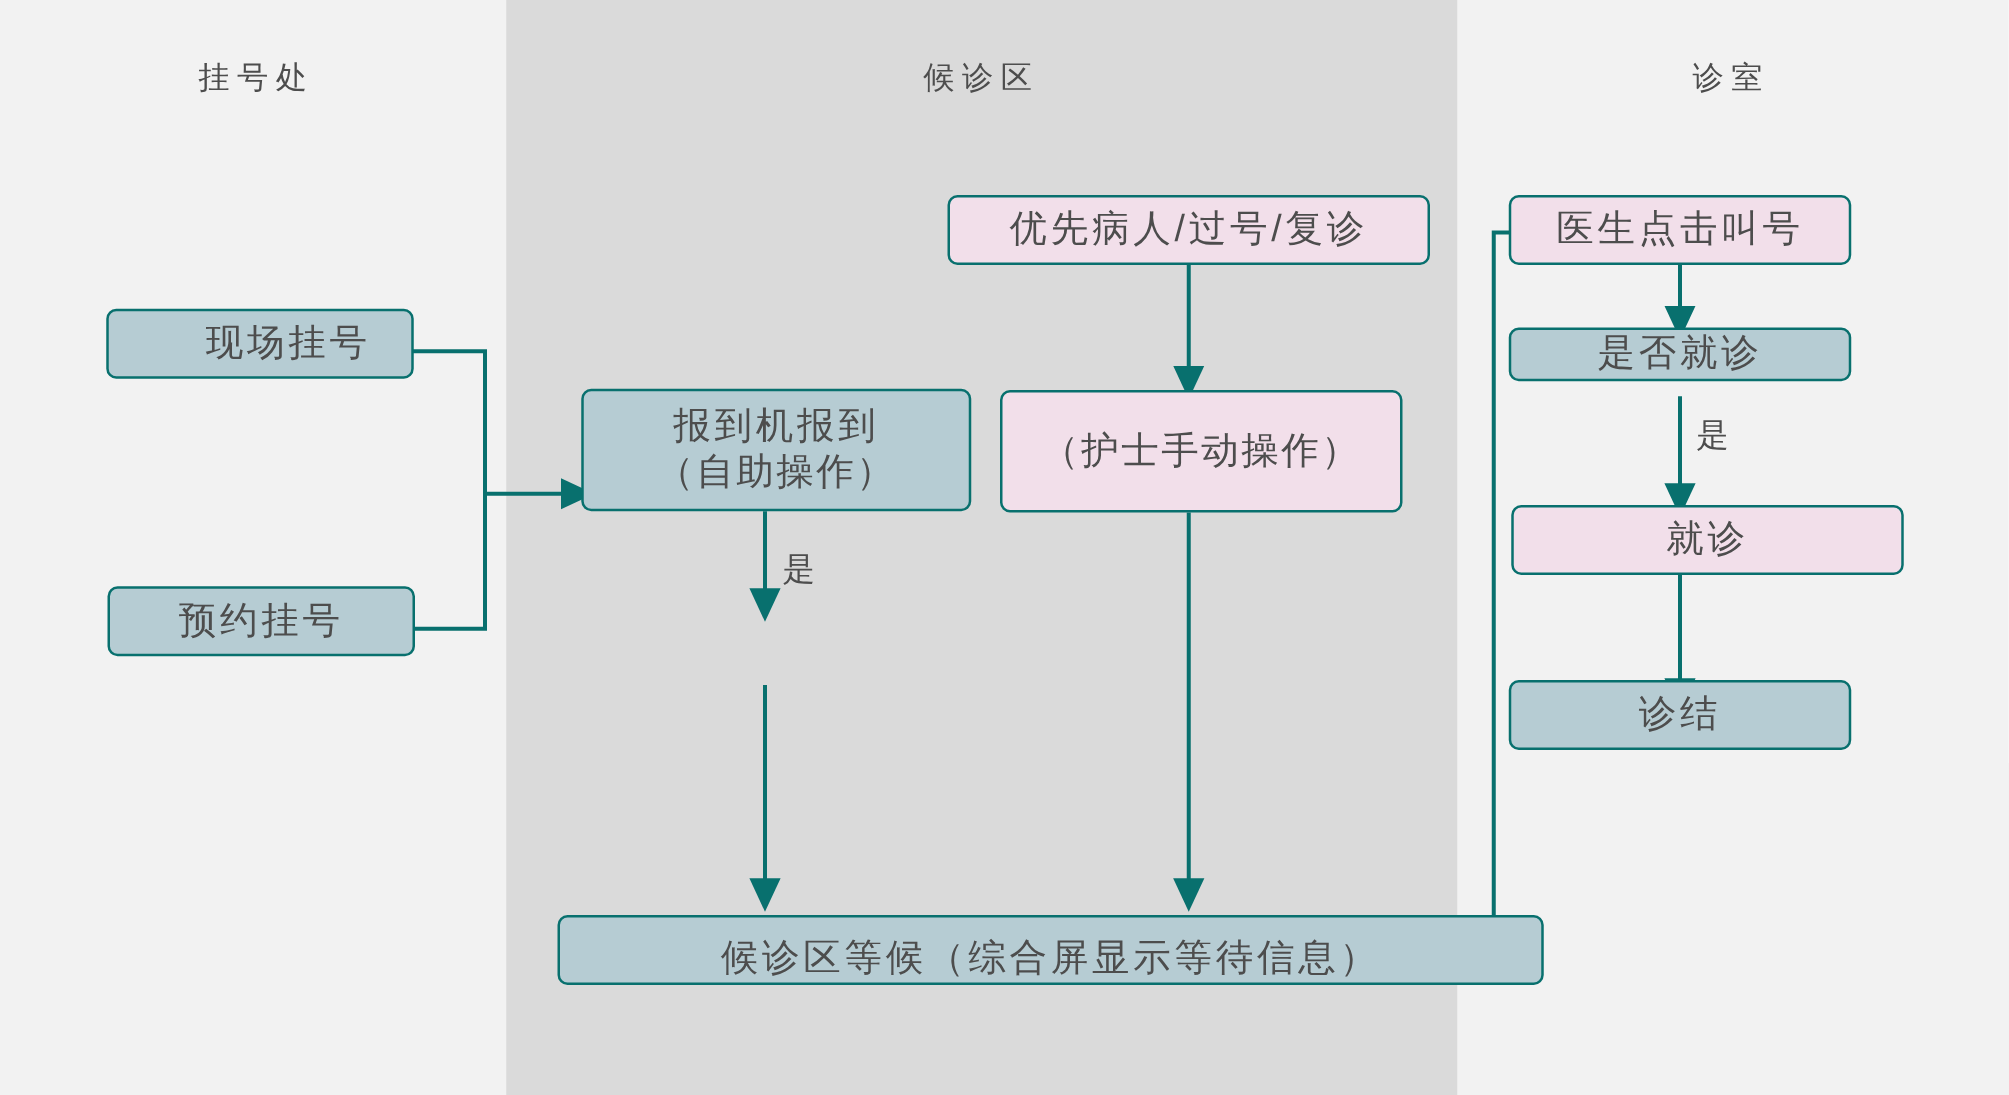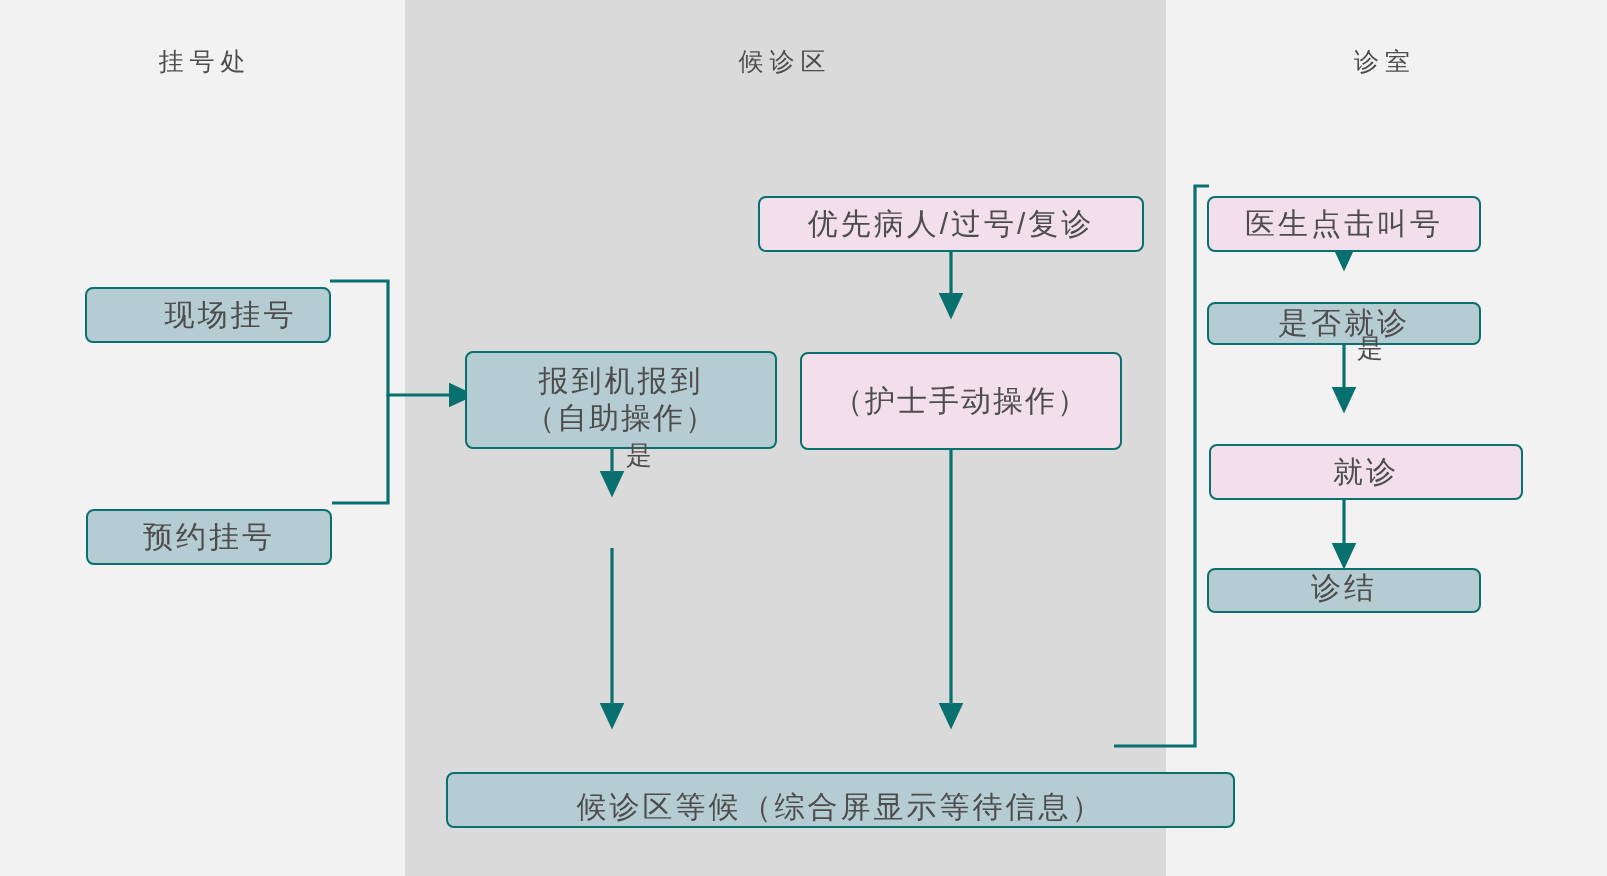--- a/index.html
+++ b/index.html
@@ -52,21 +52,20 @@
     display: flex;
     flex-direction: column;
     align-items: center;
     justify-content: center;
     color: #4d4d4d;
     font-size: 30px;
     line-height: 1.22;
     letter-spacing: 3px;
     text-align: center;
     white-space: nowrap;
-    margin-top: 40px;
   }
   .node.blue { background: #b6ccd3; }
   .node.pink { background: #f2dfea; }
   .node .l2 { letter-spacing: 2px; }
 
   .edge-label {
     position: absolute;
     color: #4d4d4d;
     font-size: 26px;
     white-space: nowrap;
@@ -147,20 +146,20 @@
   </div>
 
   <div class="node blue" style="left:1207px; top:262px; width:274px; height:43px;">
     <span>是否就诊</span>
   </div>
 
   <div class="node pink" style="left:1209px; top:404px; width:314px; height:56px;text-align:center;">
     <span>就诊</span>
   </div>
 
-  <div class="node blue" style="left:1207px; top:528px; width:274px; height:45px;font-family:Liberation Mono, monospace;">
+  <div class="node blue" style="left:1207px; top:544px; width:274px; height:56px;">
     <span>诊结</span>
   </div>
 
   <div class="edge-label" style="left:626px; top:438px;">是</div>
   <div class="edge-label" style="left:1357px; top:331px;">是</div>
 
 </div>
 
 </body></html>

